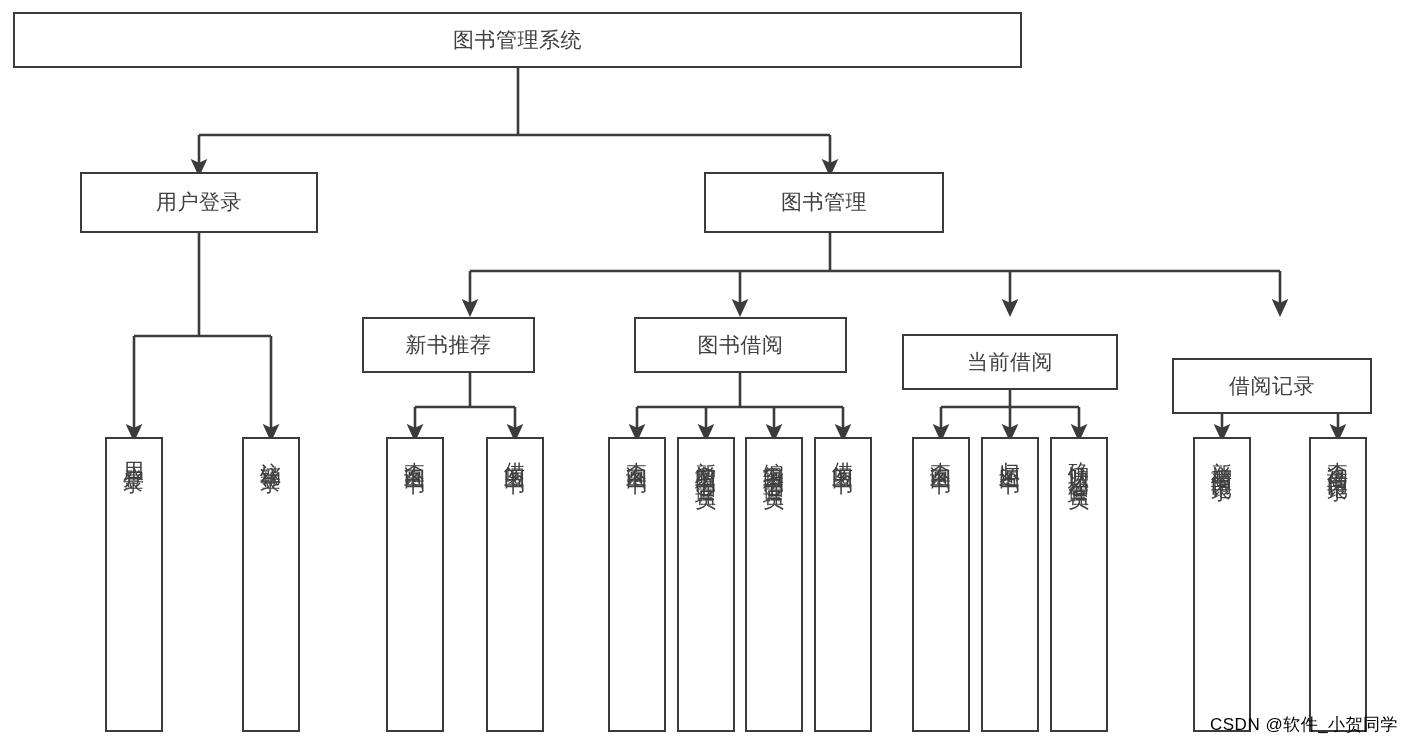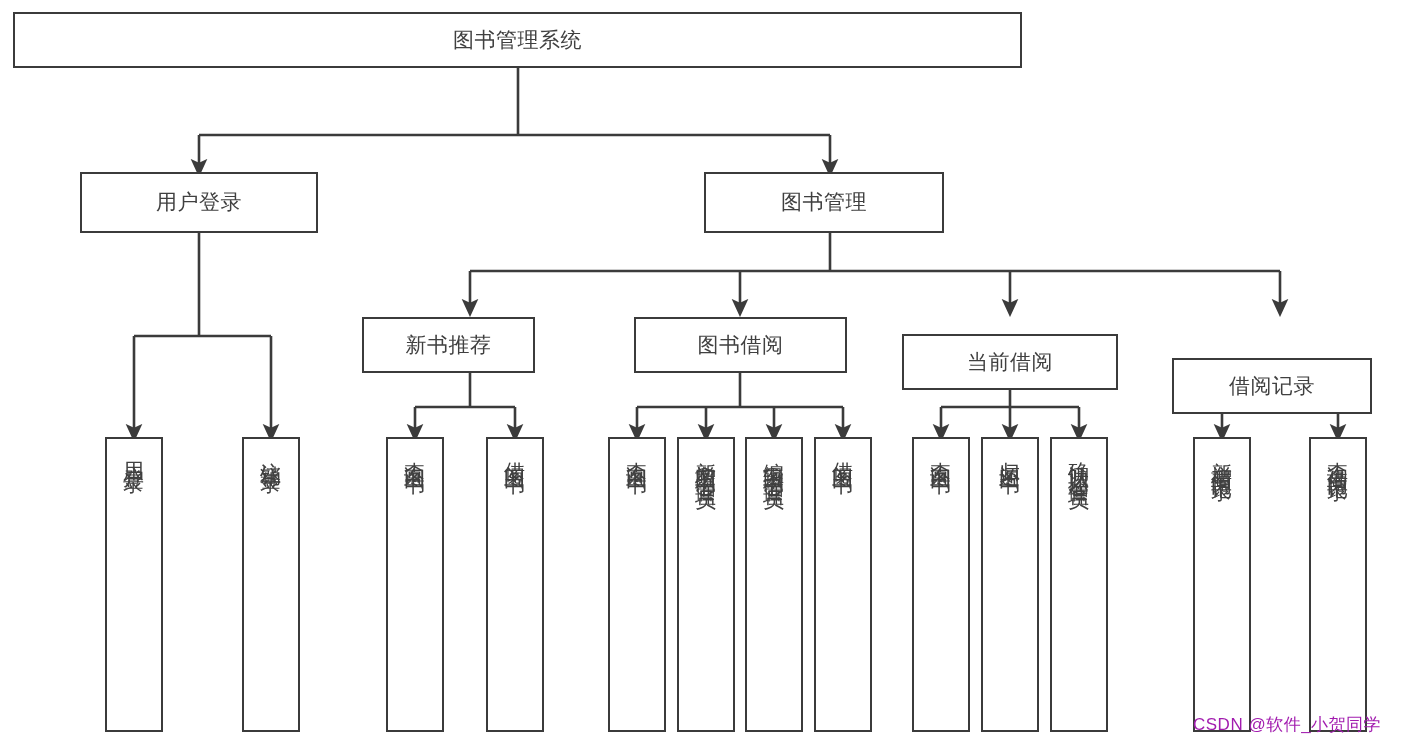--- a/index.html
+++ b/index.html
@@ -60,24 +60,25 @@
   .node.root .node-label,
   .node.level1 .node-label,
   .node.level2 .node-label {
     font-size: 21px;
   }
   #watermark {
     position: absolute;
     left: 1193px;
     top: 713px;
     font-size: 17px;
-    color: #a21caf;
+    color: #000000;
     white-space: nowrap;
     letter-spacing: 0.5px;
     pointer-events: none;
+    padding-left: 17px;
   }
 </style>
 </head>
 <body>
 
 <div id="diagram-root">
 
   <svg id="edges" viewBox="0 0 1405 747" xmlns="http://www.w3.org/2000/svg">
     <defs>
       <marker id="arrow" viewBox="0 0 12 12" refX="6" refY="6" markerWidth="7" markerHeight="7" orient="auto-start-reverse">

